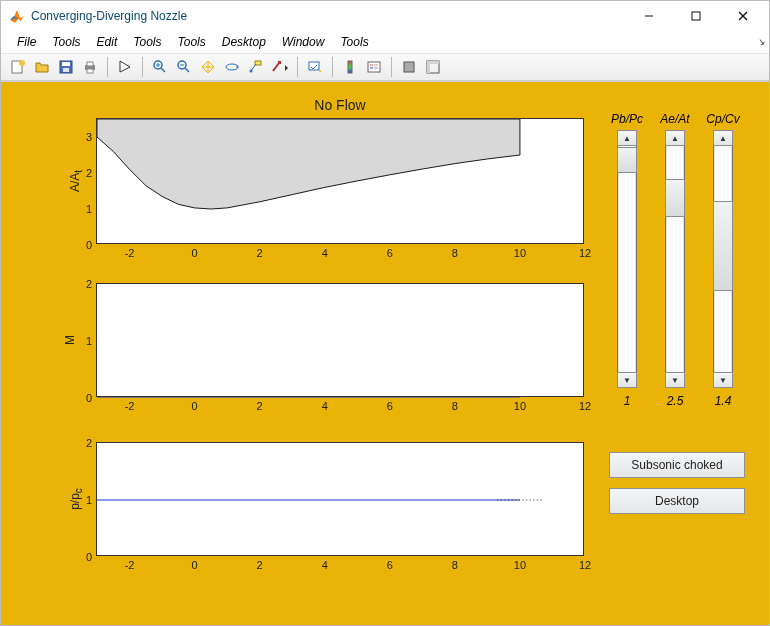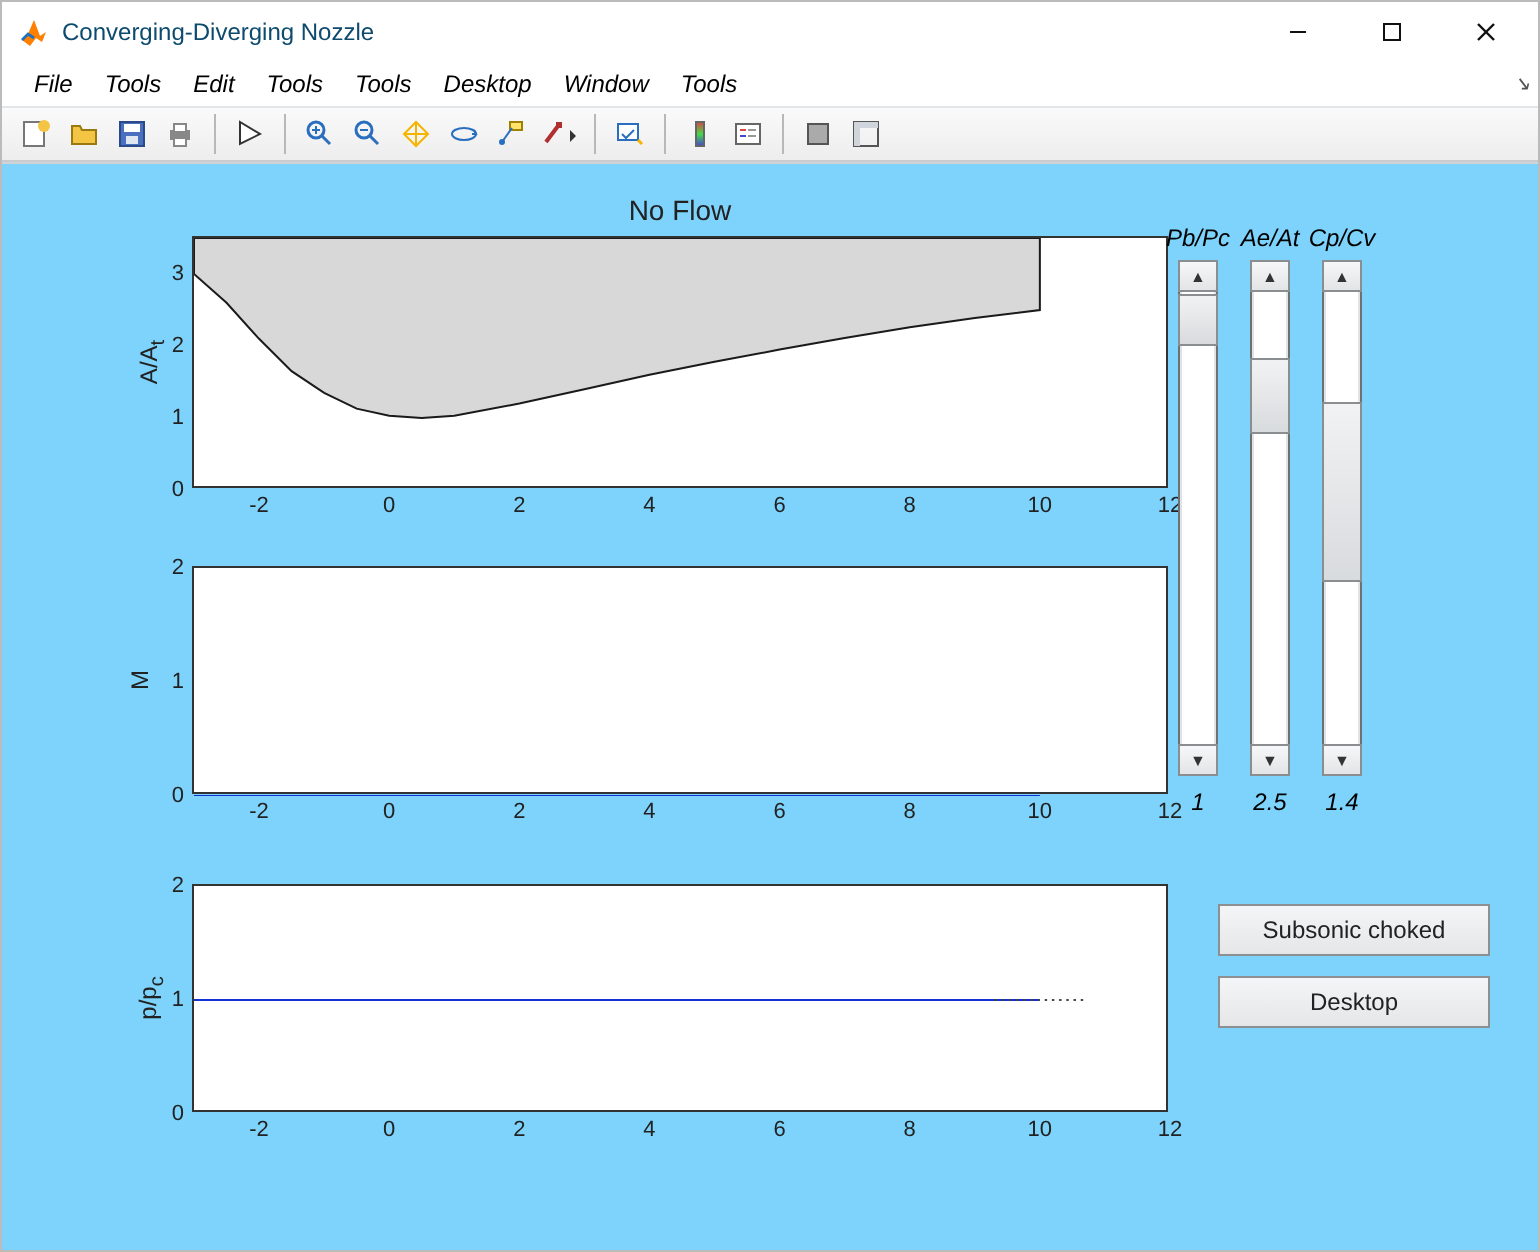--- a/index.html
+++ b/index.html
@@ -51,21 +51,21 @@
     width:1px; height:20px; background:#b5b9bc;
     margin: 0 4px;
   }
   .toolbar .tb-btn {
     width:22px; height:22px;
     display:flex; align-items:center;justify-content:center;
     border-radius:2px;
   }
   .figure-area {
     position: relative;
-    background: #7dd3fc;
+    background: #eab308;
     border-top: 1px solid #d0d3d6;
     width: 100%;
     height: calc(626px - 30px - 22px - 28px - 2px);
   }
   .axes {
     position:absolute;
     background:#fff;
     border: 1px solid #333;
   }
   .ytick, .xtick {
@@ -76,22 +76,22 @@
   .ylabel {
     position:absolute; left:-32px; top:50%;
     transform: translateY(-50%) rotate(-90deg);
     font-size:12px; color:#222;
   }
   .title-text {
     position:absolute; left:0; right:0; top:-22px;
     text-align:center; font-size:14px; color:#222;
   }
   .slider-group {
-    position:absolute; top: 30px; left: 580px;
-    display:flex; gap:0;
+    position:absolute; top: 30px; left: 608px;
+    display:flex; gap:12px;
   }
   .vslider {
     display:flex; flex-direction:column; align-items:center;
     width:36px;
   }
   .vslider .s-label { font-style:italic; font-size:12px; margin-bottom:4px; white-space:nowrap;}
   .vslider .s-track {
     width: 20px; height: 258px;
     background:#fff;
     border:1px solid #707070;

